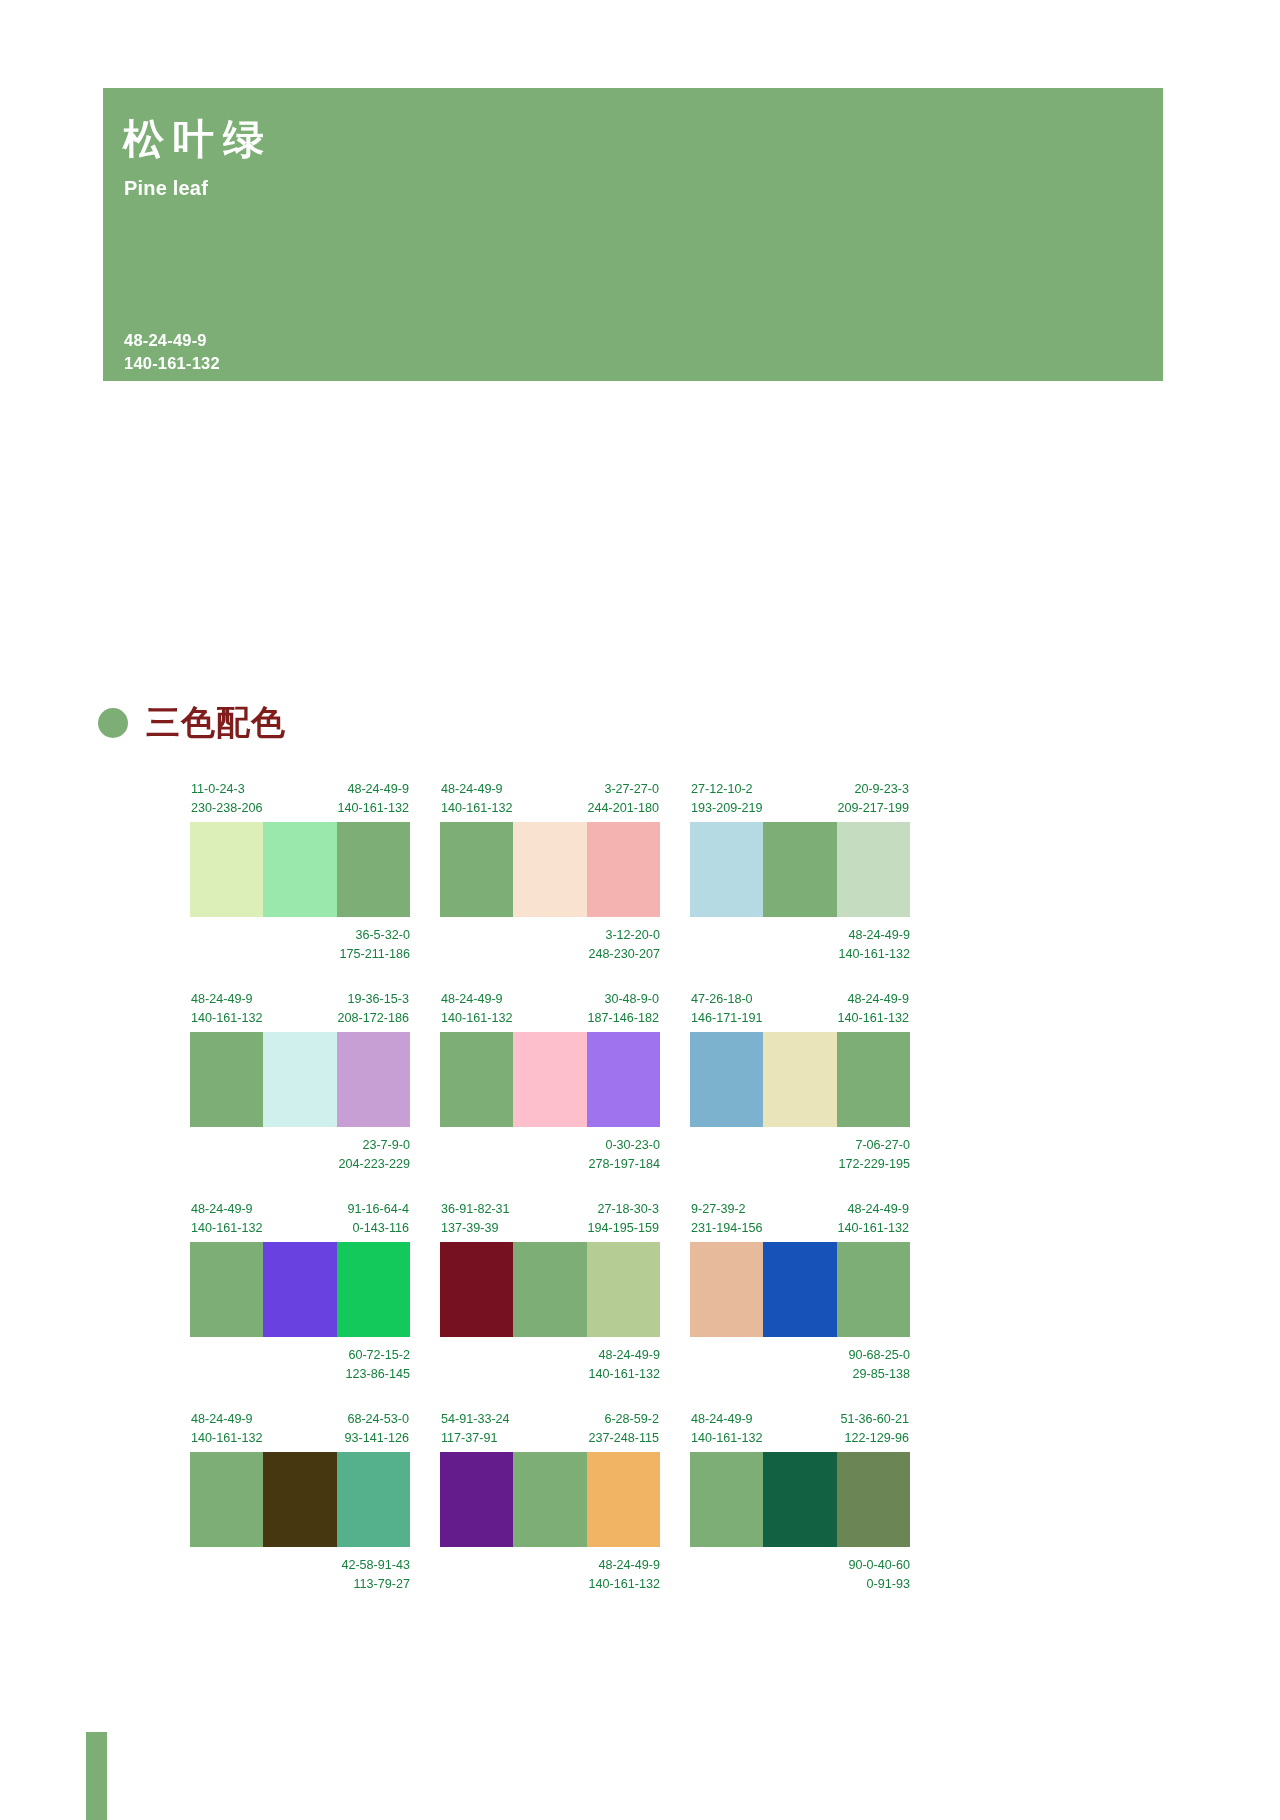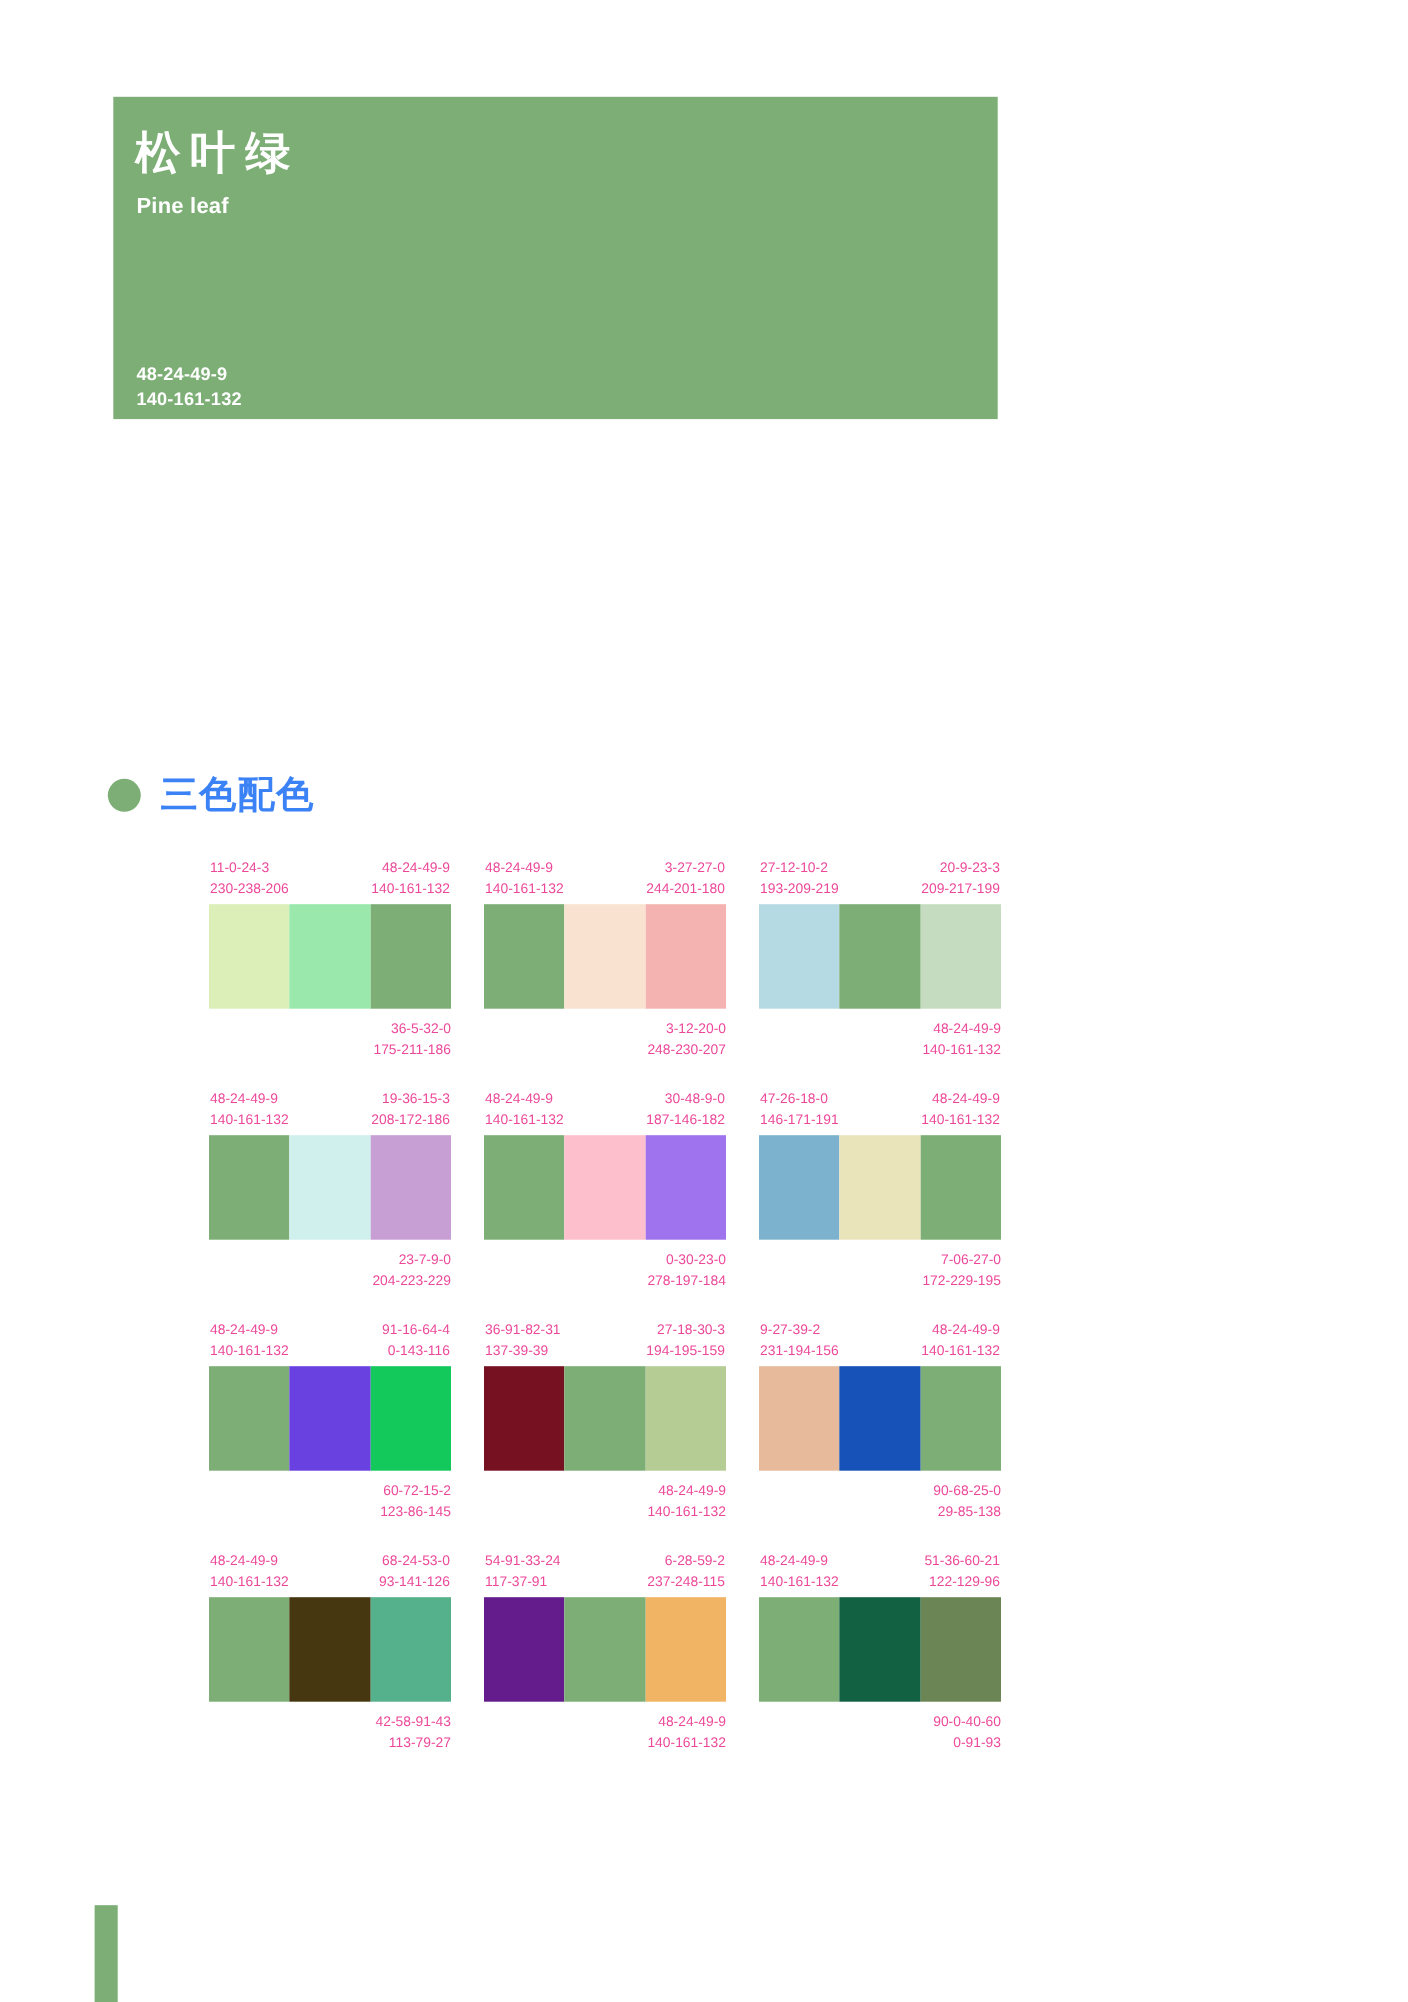--- a/index.html
+++ b/index.html
@@ -9,21 +9,21 @@
     background: #ffffff;
     font-family: "Liberation Sans", "DejaVu Sans", sans-serif;
   }
   body { position: relative; overflow: hidden; }
 
   
   .hero {
     position: absolute;
     left: 103px;
     top: 88px;
-    width: 804px;
+    width: 1060px;
     height: 293px;
     background: #7cae75;
   }
   .hero-cn {
     position: absolute;
     left: 20px;
     top: 26px;
     color: #ffffff;
     font-size: 41px;
     font-weight: 700;
@@ -64,21 +64,21 @@
   .section-dot {
     width: 30px;
     height: 30px;
     border-radius: 50%;
     background: #7cae75;
     flex: 0 0 auto;
   }
   .section-title {
     font-size: 34px;
     font-weight: 700;
-    color: #3b82f6;
+    color: #7f1d1d;
     letter-spacing: 1px;
     font-family: "DejaVu Sans", "Liberation Sans", sans-serif;
   }
 
   
   .grid {
     position: absolute;
     left: 190px;
     top: 780px;
     width: 930px;
@@ -94,21 +94,21 @@
   }
   .combo-top {
     display: flex;
     justify-content: space-between;
     height: 42px;
     padding: 0 1px;
   }
   .lbl {
     font-size: 12.6px;
     line-height: 19px;
-    color: #ec4899;
+    color: #15803d;
     white-space: nowrap;
     font-family: "Liberation Sans", sans-serif;
     font-weight: 400;
   }
   .lbl.right { text-align: right; }
   .bars {
     display: flex;
     width: 220px;
     height: 95px;
   }

